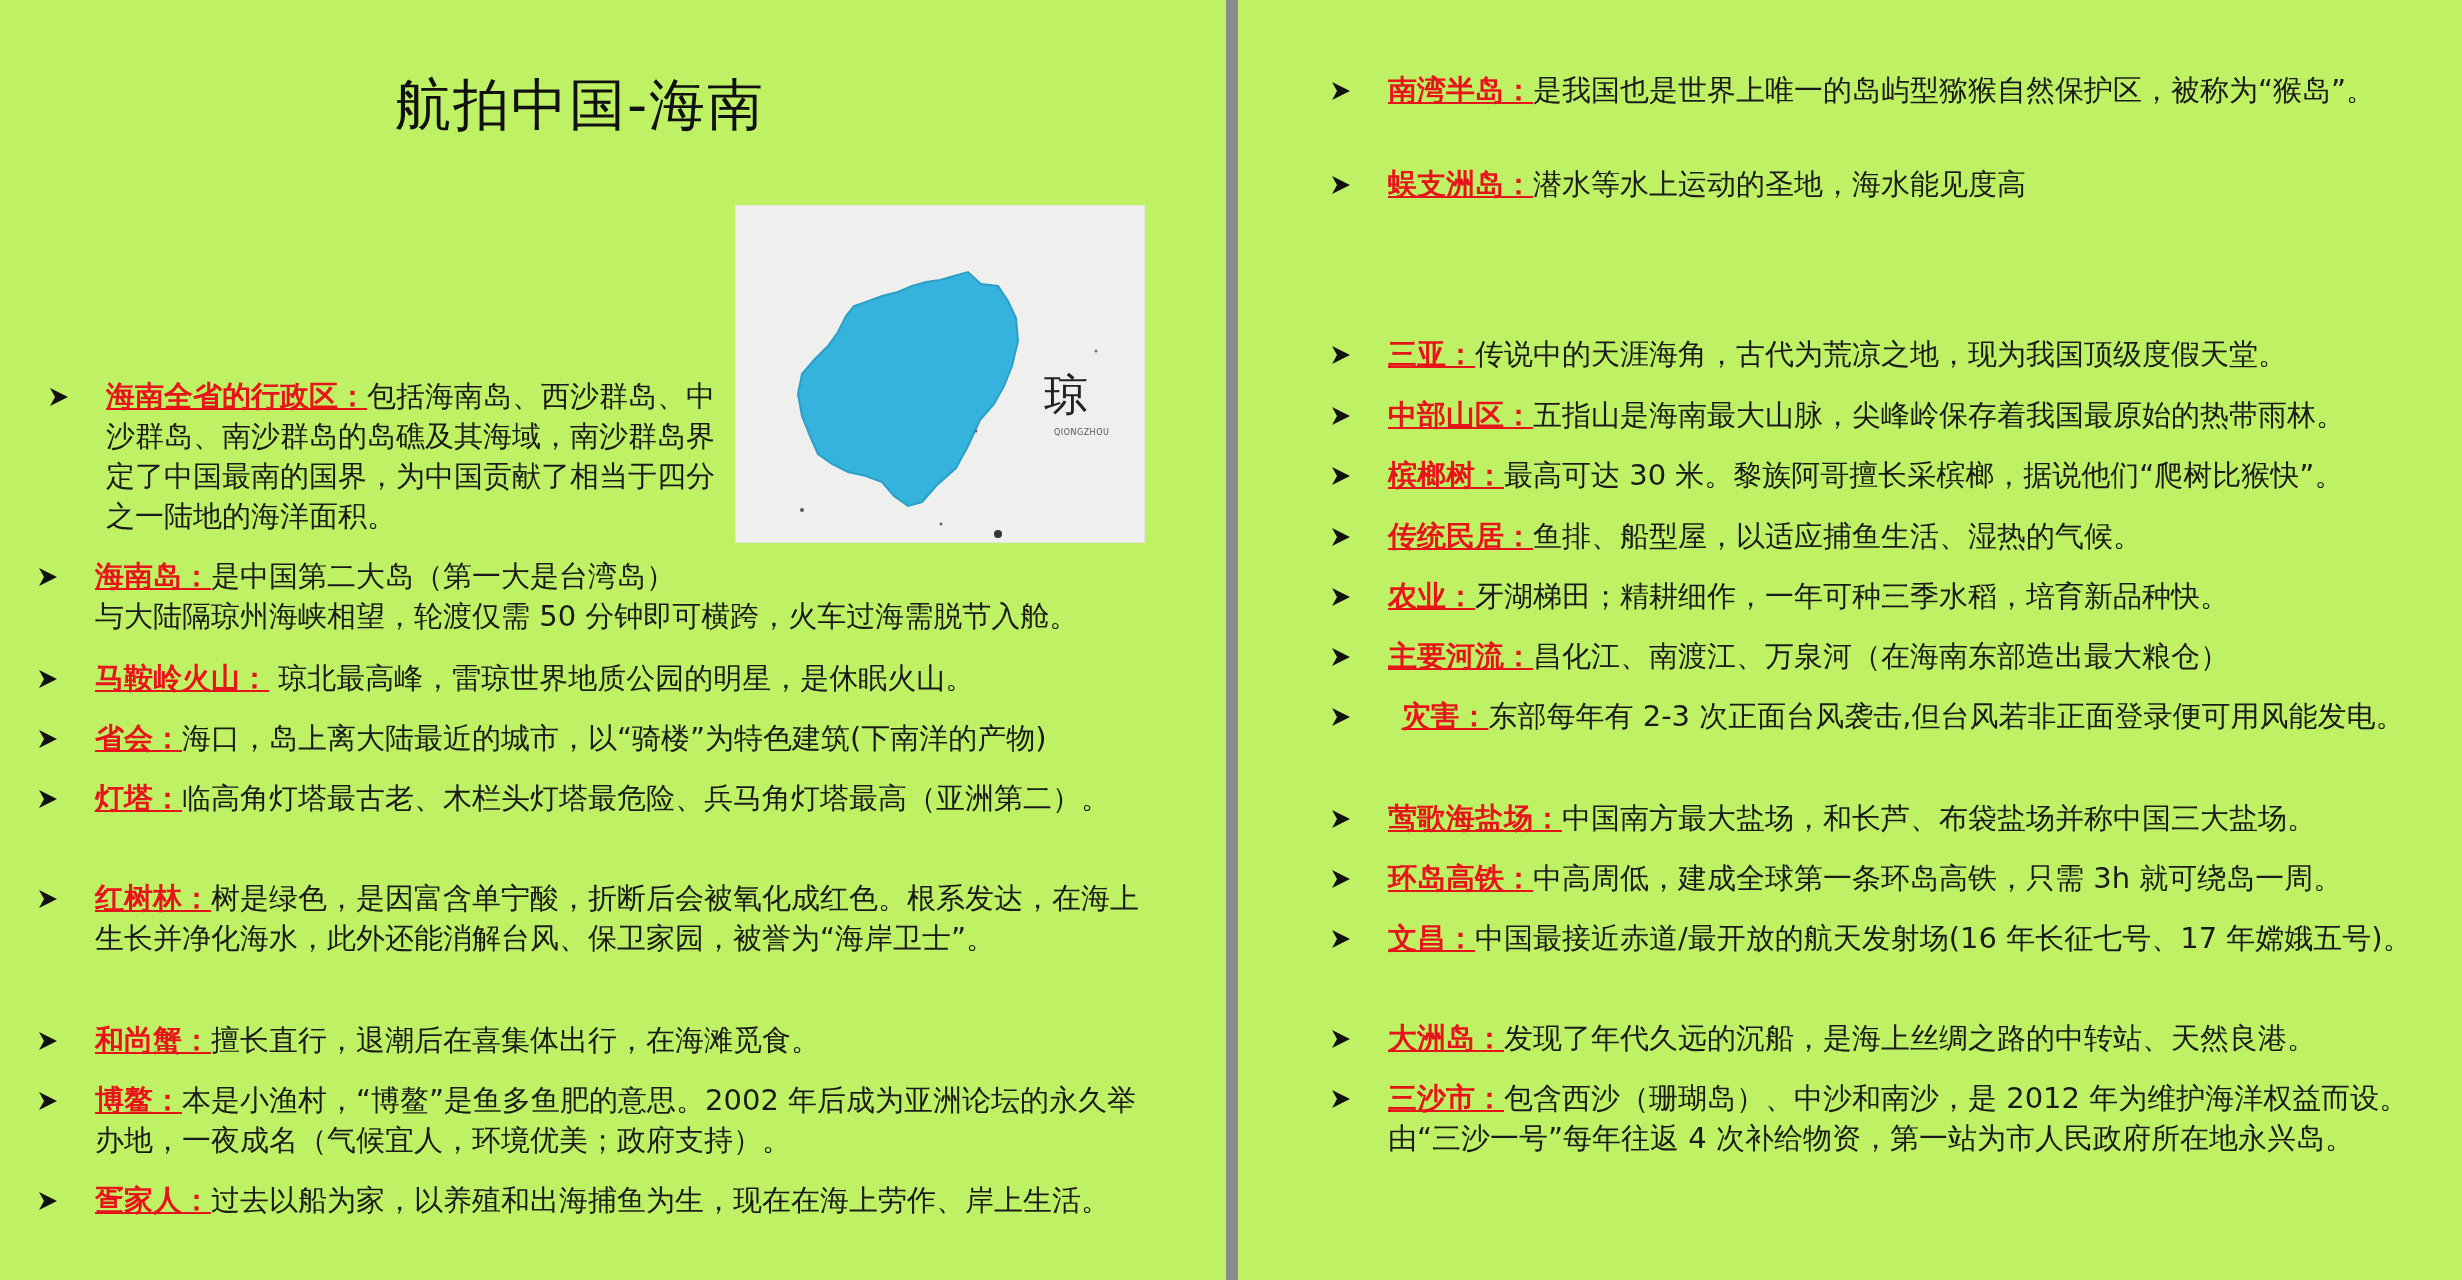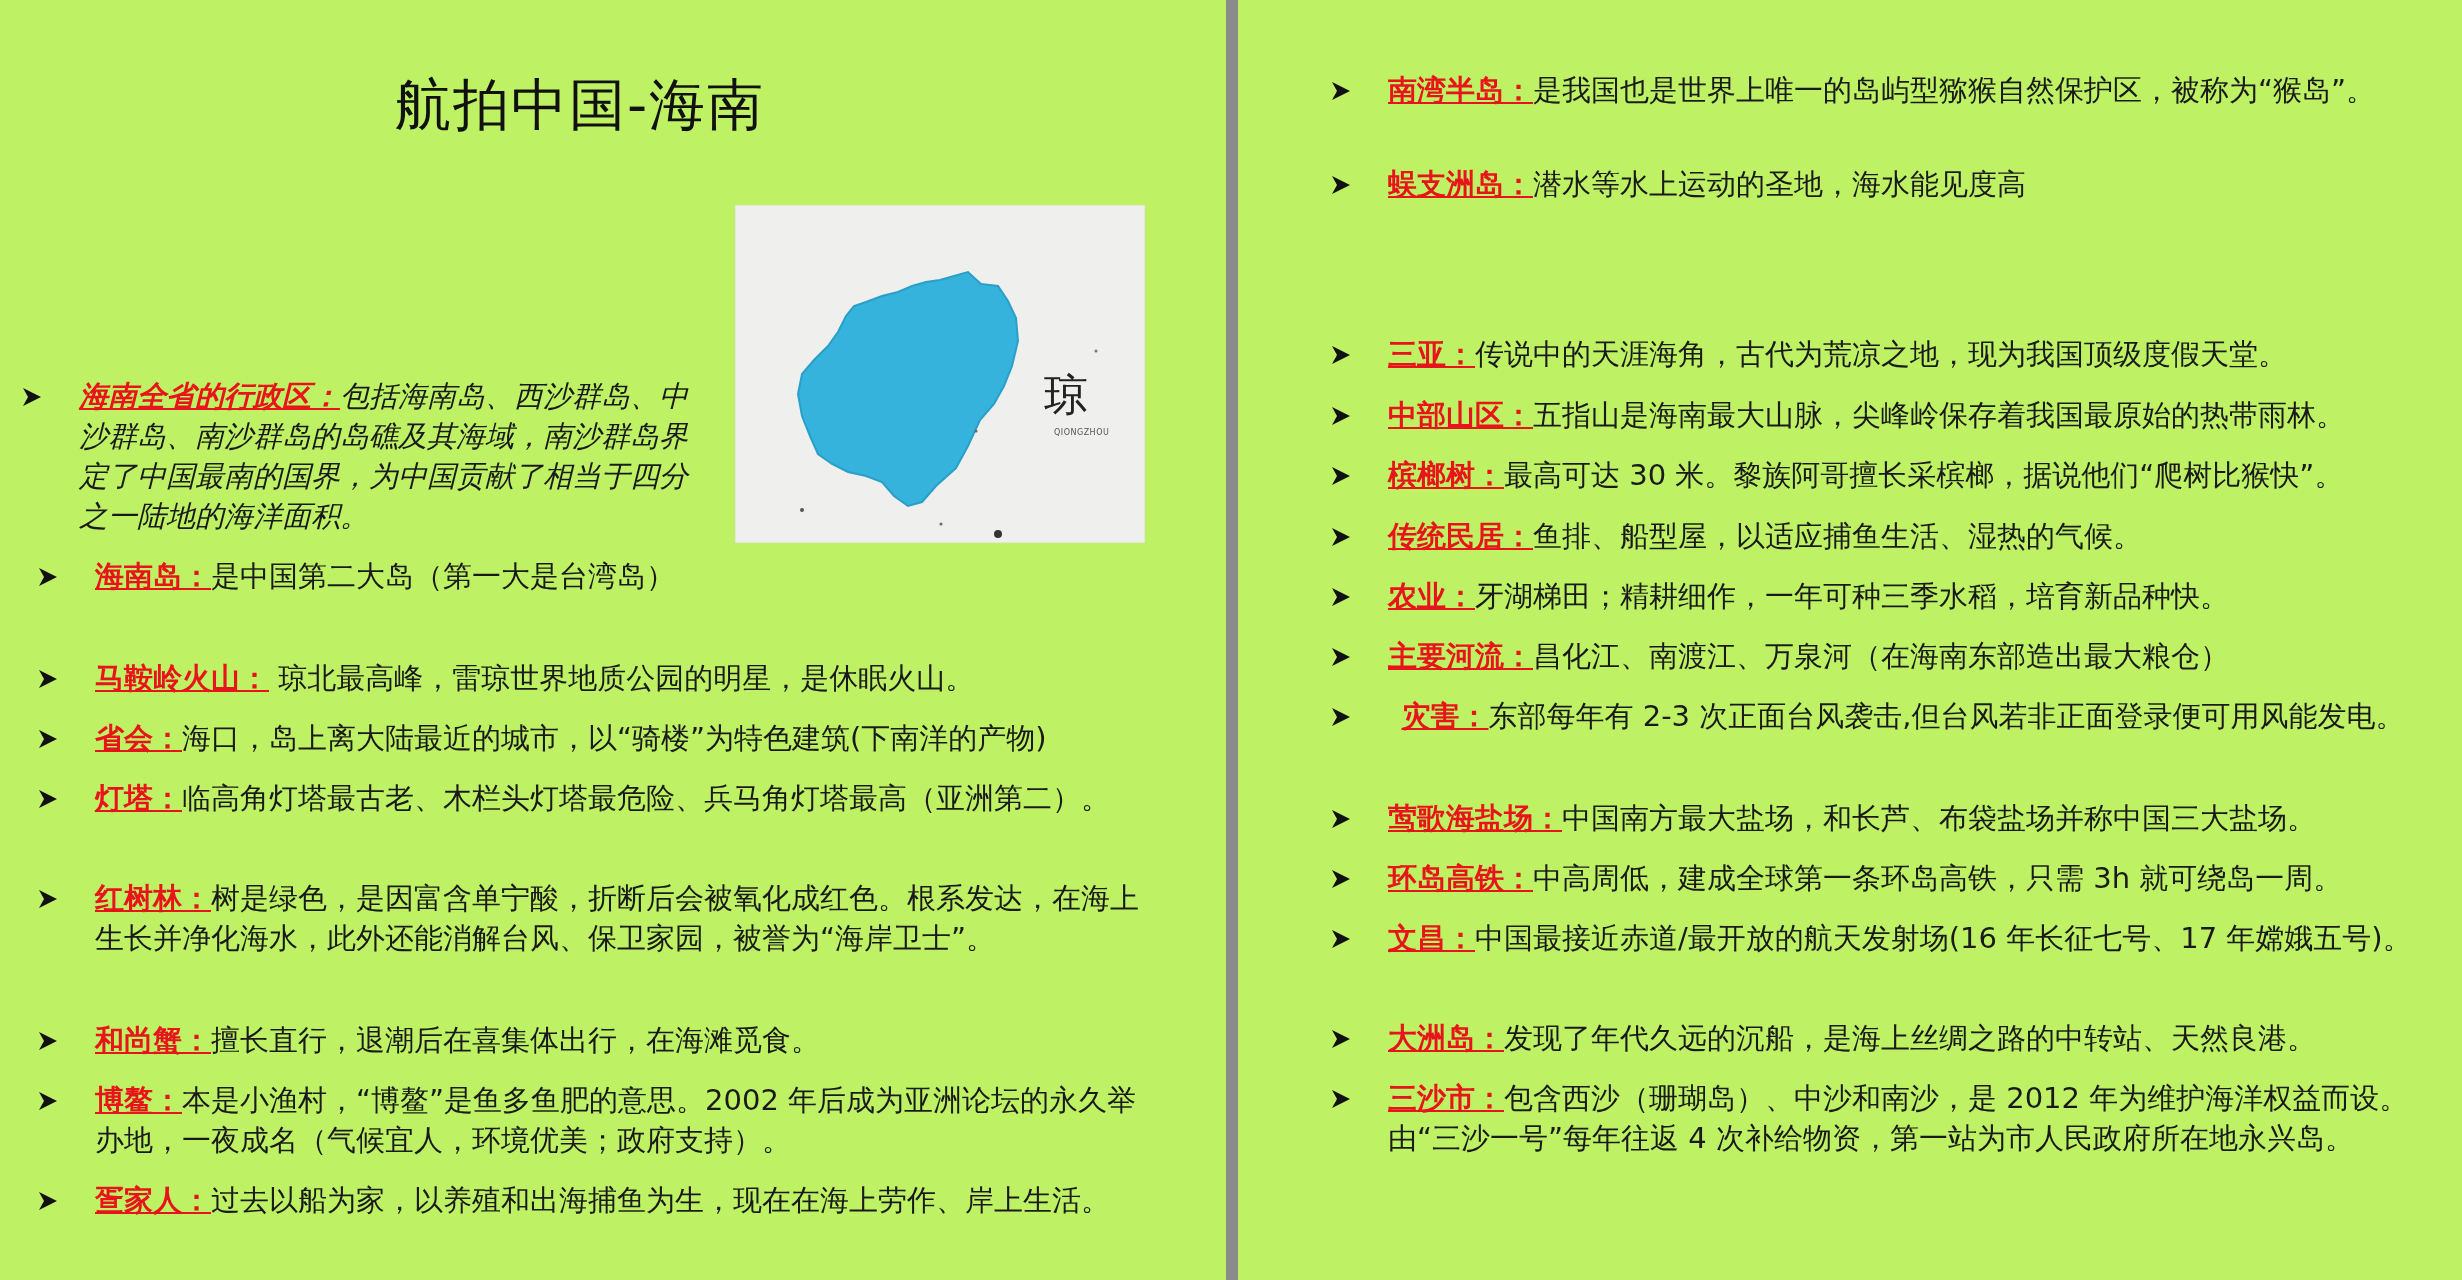--- a/index.html
+++ b/index.html
@@ -42,36 +42,37 @@
       <circle cx="66" cy="304" r="2" fill="#555"></circle>
       <circle cx="205" cy="318" r="1.5" fill="#666"></circle>
       <circle cx="240" cy="225" r="1.5" fill="#666"></circle>
       <circle cx="360" cy="145" r="1.5" fill="#777"></circle>
     </svg>
     <div class="figure-char">琼</div>
     <div class="figure-caption">QIONGZHOU</div>
   </div>
 
 
-  <div class="item" style="left:79px; top:368px; width:615px;font-style:italic;">
+  <div class="item" style="left:106px; top:368px; width:615px;">
     <span class="bullet">
         <svg width="22" height="22" viewBox="0 0 22 22">
           <path d="M2 2 L20 11 L2 20 L7 11 Z" fill="#111"></path>
         </svg>
       </span>
     <span class="label">海南全省的行政区：</span><span>包括海南岛、西沙群岛、中沙群岛、南沙群岛的岛礁及其海域，南沙群岛界定了中国最南的国界，为中国贡献了相当于四分之一陆地的海洋面积。</span>
   </div>
 
   <div class="item" style="left:95px; top:548px; width:1080px;">
     <span class="bullet">
         <svg width="22" height="22" viewBox="0 0 22 22">
           <path d="M2 2 L20 11 L2 20 L7 11 Z" fill="#111"></path>
         </svg>
       </span>
     <span class="label">海南岛：</span><span>是中国第二大岛（第一大是台湾岛）</span><br>
+    <span>与大陆隔琼州海峡相望，轮渡仅需 50 分钟即可横跨，火车过海需脱节入舱。</span>
   </div>
 
   <div class="item" style="left:95px; top:650px; width:1080px;">
     <span class="bullet">
         <svg width="22" height="22" viewBox="0 0 22 22">
           <path d="M2 2 L20 11 L2 20 L7 11 Z" fill="#111"></path>
         </svg>
       </span>
     <span class="label">马鞍岭火山：</span><span> 琼北最高峰，雷琼世界地质公园的明星，是休眠火山。</span>
   </div>

